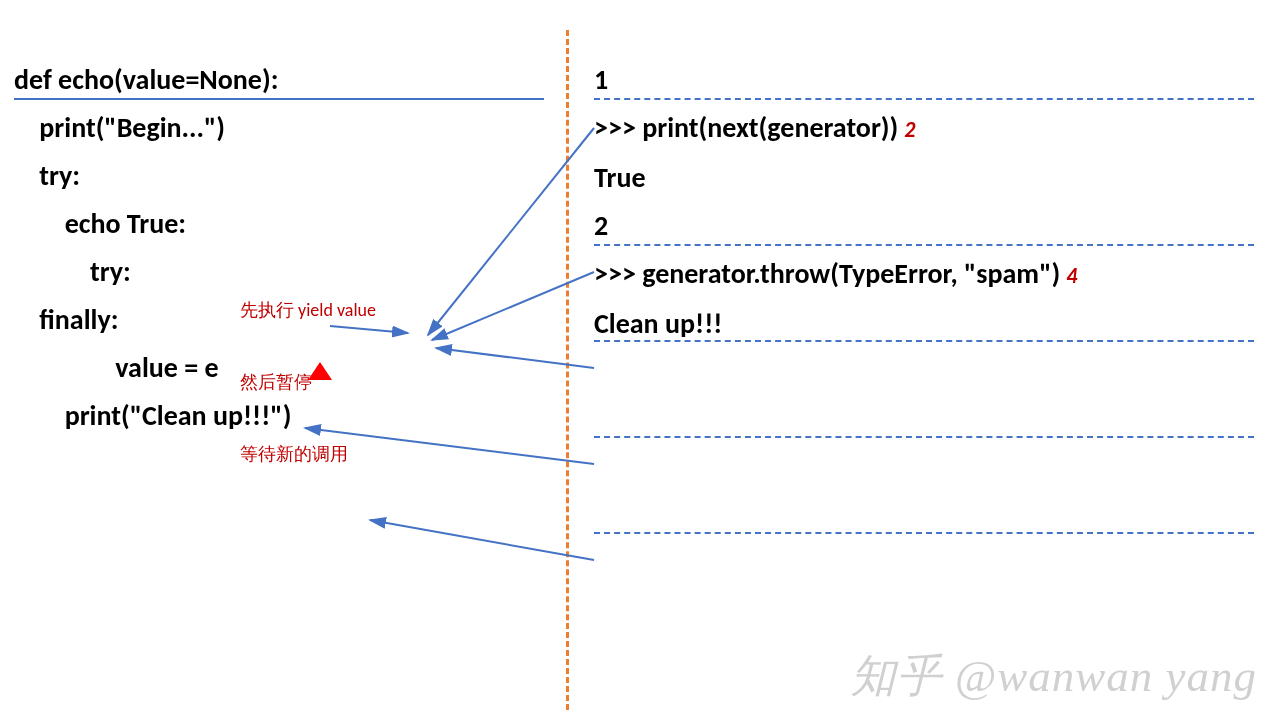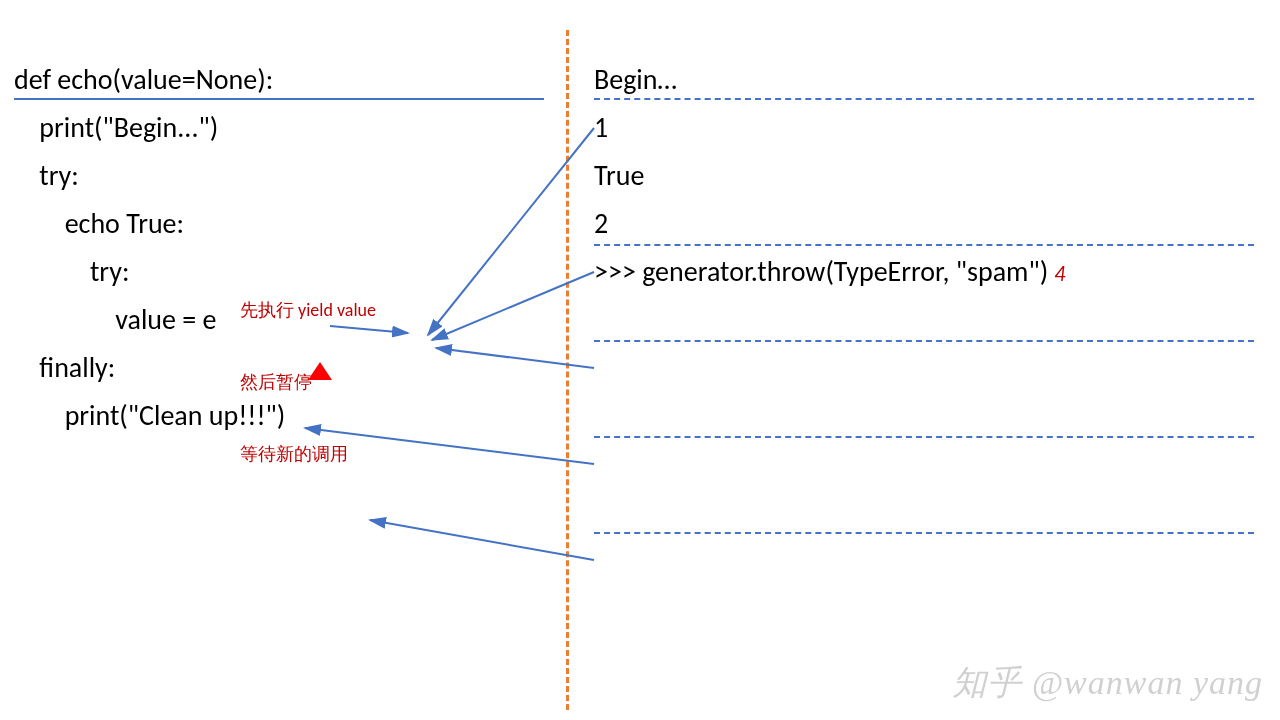--- a/index.html
+++ b/index.html
@@ -22,20 +22,21 @@
   .right-pane {
     position: absolute;
     left: 594px;
     top: 56px;
     width: 670px;
   }
   .code-line {
     line-height: 48px;
     white-space: pre;
     font-size: 28px;
+    font-weight: bold;
   }
   .hdr-underline {
     position: absolute;
     left: 14px;
     top: 98px;
     width: 530px;
     height: 0;
     border-top: 2px solid #4472c4;
   }
   .hdr-underline-r {
@@ -75,23 +76,23 @@
   }
   .red-tri {
     position: absolute;
     width: 0; height: 0;
     border-left: 12px solid transparent;
     border-right: 12px solid transparent;
     border-bottom: 18px solid #ff0000;
   }
   .watermark {
     position: absolute;
-    right: 17px;
+    right: 23px;
     bottom: 14px;
-    font-size: 34px;
+    font-size: 45px;
     font-style: italic;
     color: rgba(120,120,120,0.35);
     font-family: Georgia, serif;
     letter-spacing: 1px;
   }
   svg.arrows {
     position: absolute;
     left: 0; top: 0;
     width: 1280px; height: 720px;
     pointer-events: none;
@@ -101,40 +102,41 @@
 <body>
 
 <div class="vdivider"></div>
 
 <div class="left-pane">
   <div class="code-line">def echo(value=None):</div>
   <div class="code-line">    print("Begin...")</div>
   <div class="code-line">    try:</div>
   <div class="code-line">        echo True:</div>
   <div class="code-line">            try:</div>
+  <div class="code-line">    finally:</div>
   <div class="code-line">                value = e</div>
-  <div class="code-line">    finally:</div>
   <div class="code-line">        print("Clean up!!!")</div>
 </div>
 <div class="hdr-underline"></div>
 
 <div class="annot" style="left:240px; top:250px;">
   <div>先执行 yield value</div>
   <div>然后暂停</div>
   <div>等待新的调用</div>
 </div>
 
 <div class="red-tri" style="left:308px; top:362px;"></div>
 
 <div class="right-pane">
-  <div class="code-line">Begin…</div>
   <div class="code-line">1</div>
+  <div class="code-line"><span>&gt;&gt;&gt; print(next(generator))</span><span class="step-num">2</span></div>
   <div class="code-line">True</div>
   <div class="code-line">2</div>
   <div class="code-line"><span>&gt;&gt;&gt; generator.throw(TypeError, "spam")</span><span class="step-num">4</span></div>
+  <div class="code-line">Clean up!!!</div>
 </div>
 <div class="hdr-underline-r"></div>
 
 <div class="dash-sep" style="top:244px;"></div>
 <div class="dash-sep" style="top:340px;"></div>
 <div class="dash-sep" style="top:436px;"></div>
 <div class="dash-sep" style="top:532px;"></div>
 
 <svg class="arrows">
   <defs>

